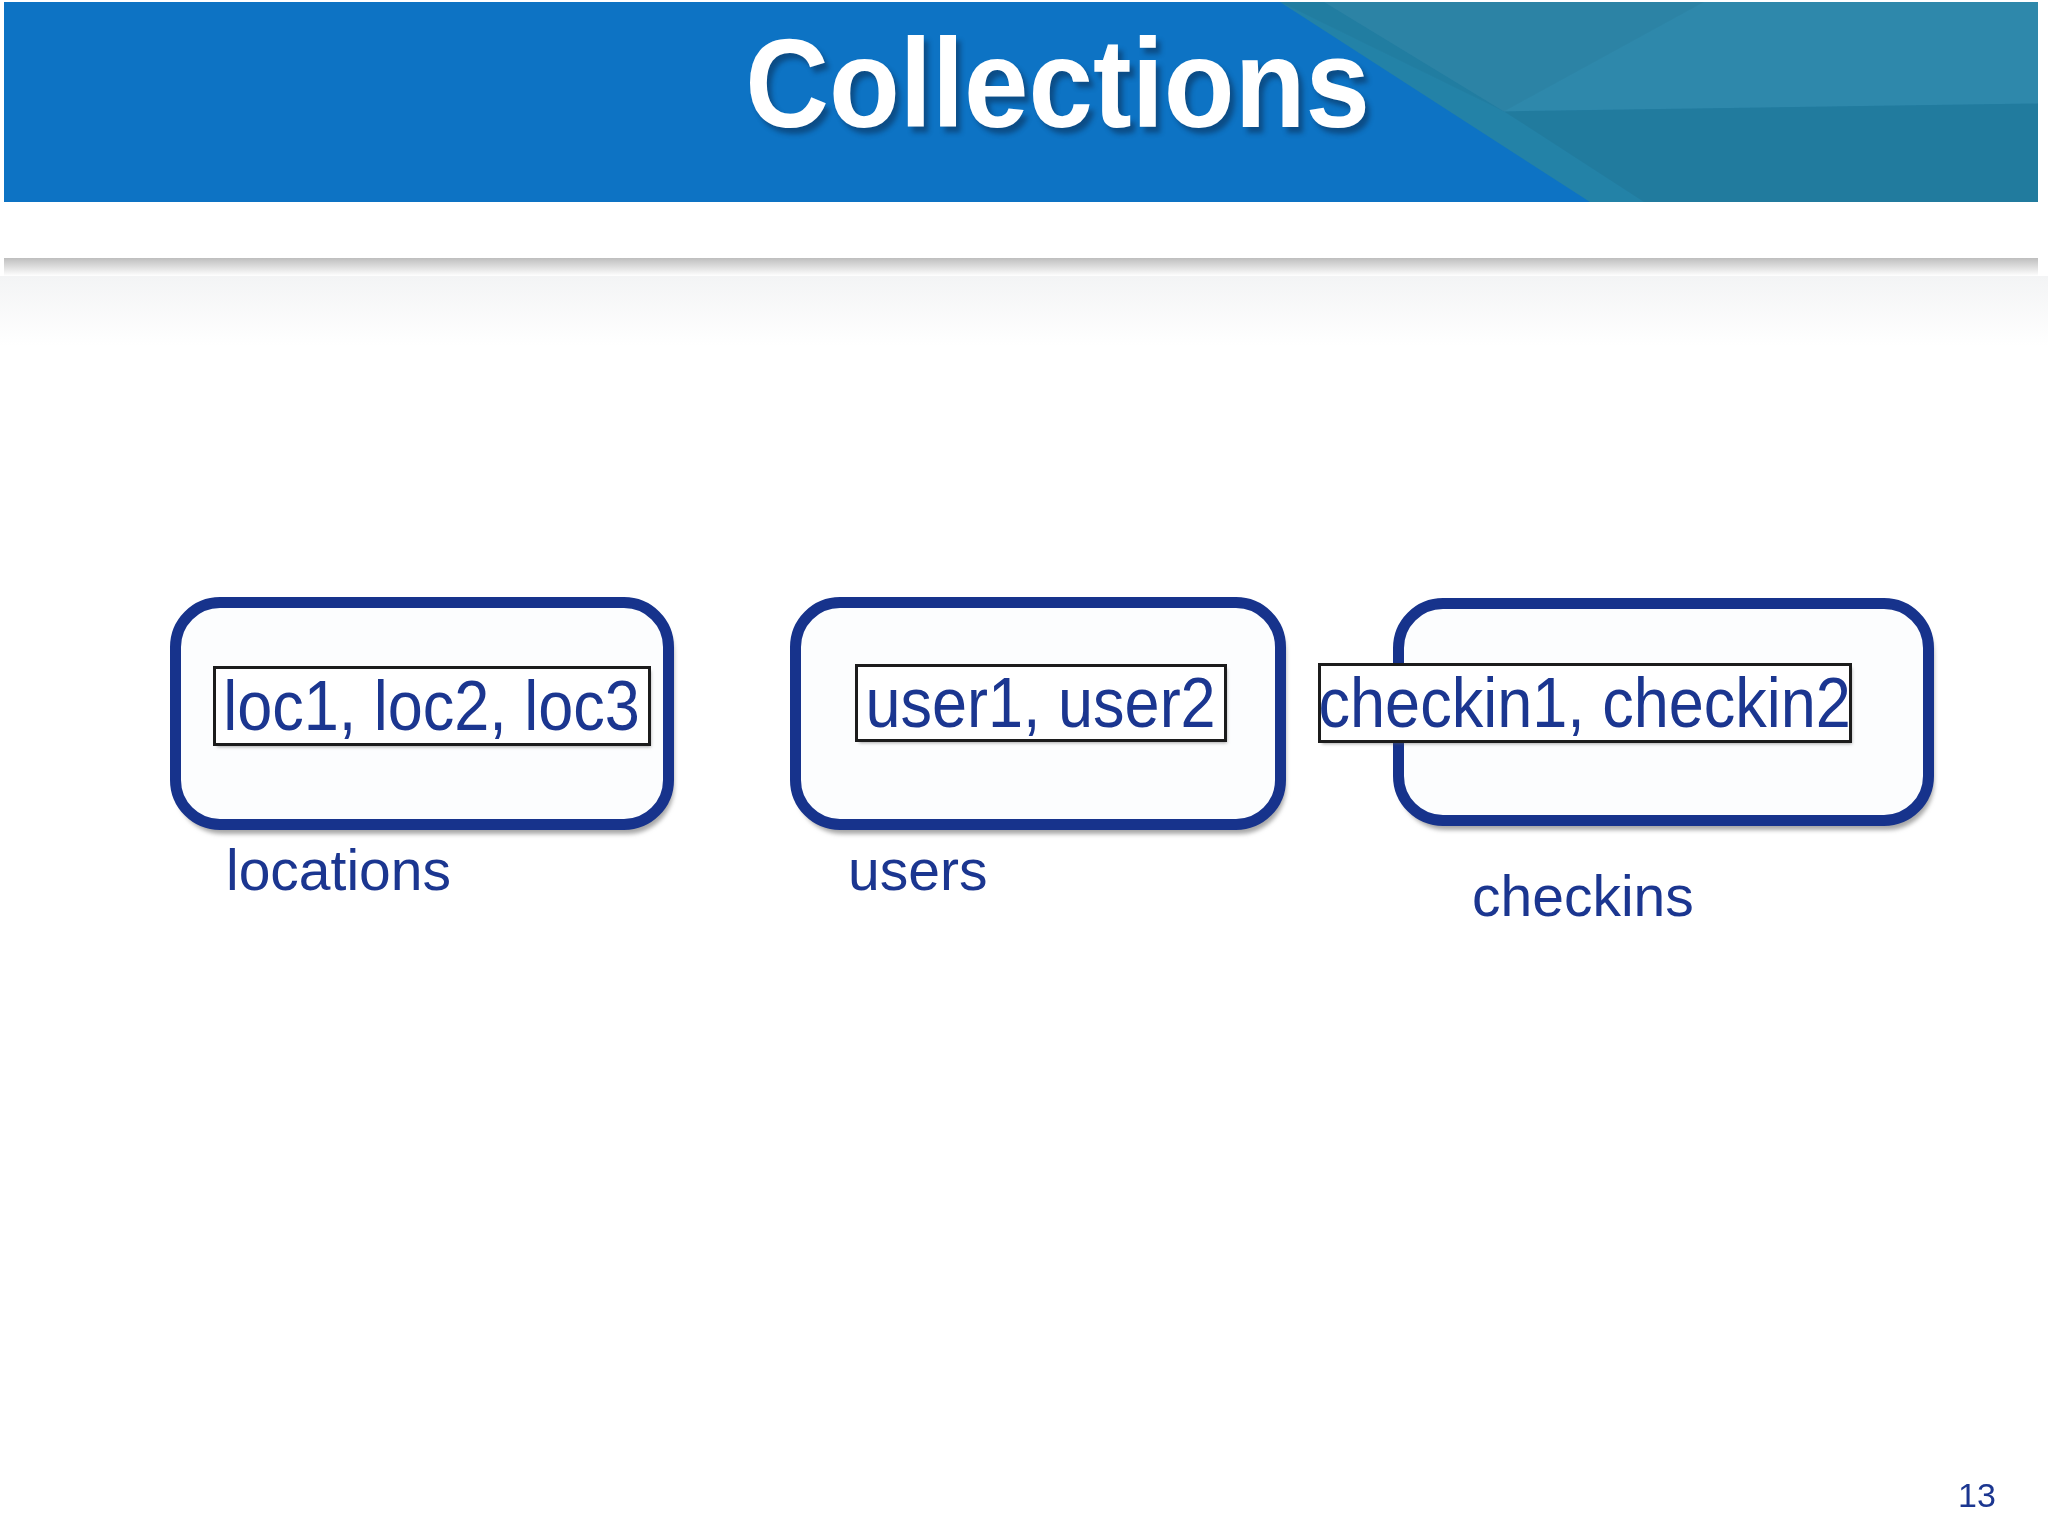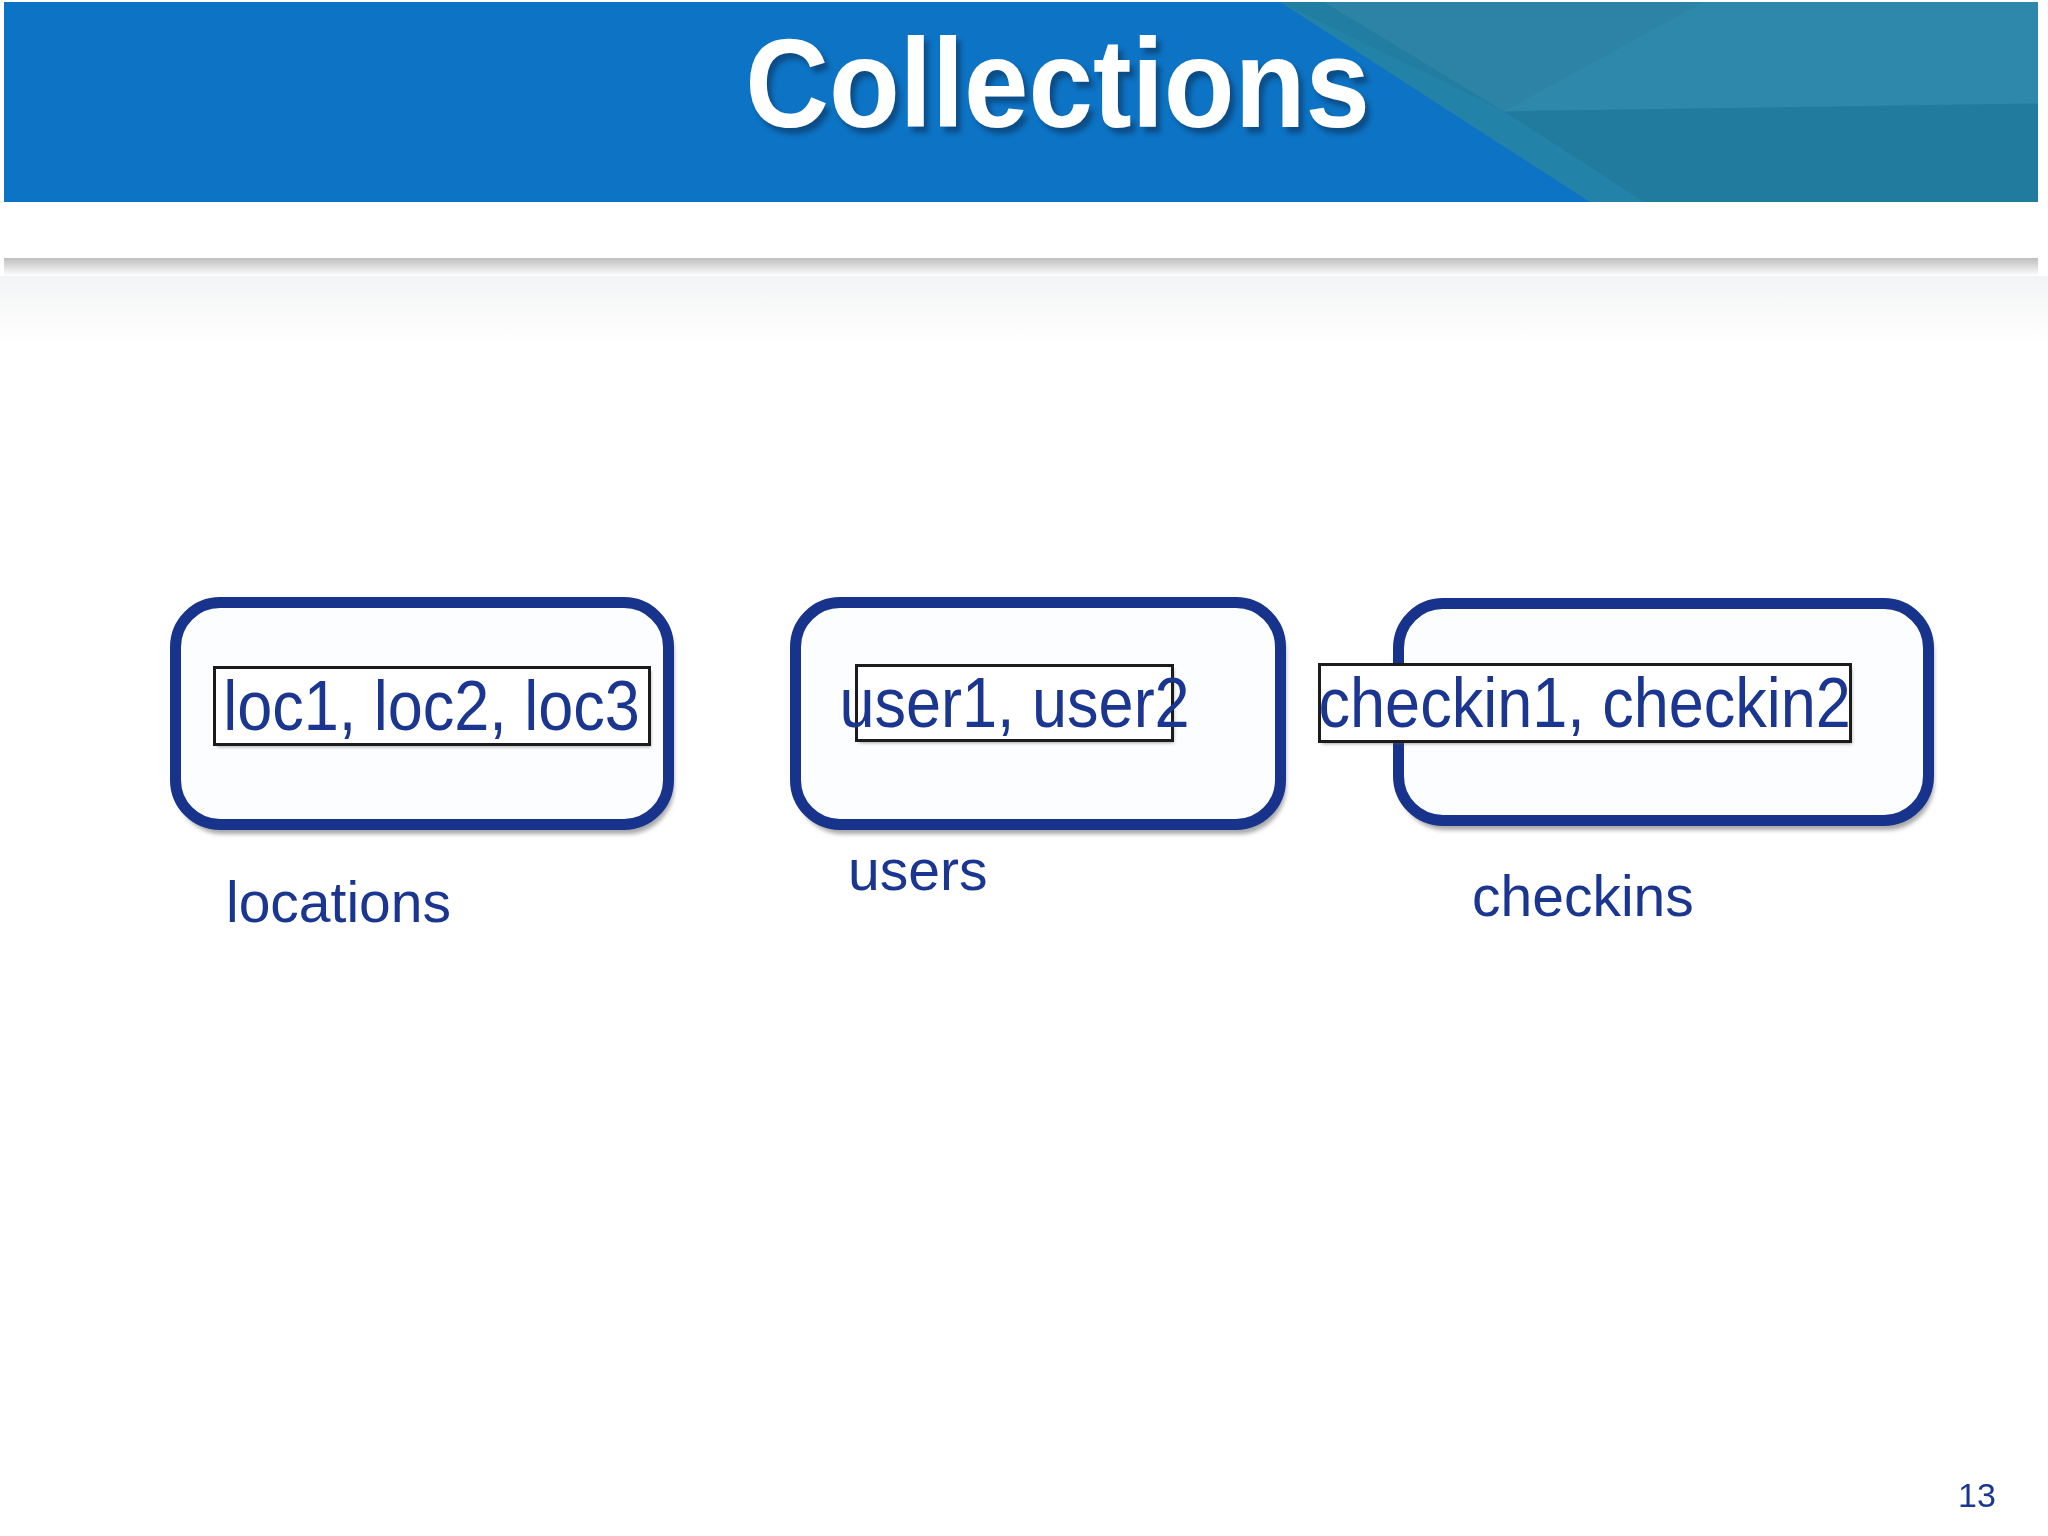--- a/index.html
+++ b/index.html
@@ -102,26 +102,26 @@
   <div class="band-shadow"></div>
   <div class="below-tint"></div>
 
   <section>
 
     <div class="collection">
       <div class="outer" style="left:170px; top:597px; width:504px; height:233px;"></div>
       <div class="inner" style="left:213px; top:666px; width:438px; height:80px;">
         <span class="items">loc1, loc2, loc3</span>
       </div>
-      <div class="label" style="left:226px; top:874px;">locations</div>
+      <div class="label" style="left:226px; top:842px;">locations</div>
     </div>
 
     <div class="collection">
       <div class="outer" style="left:790px; top:597px; width:496px; height:233px;"></div>
-      <div class="inner" style="left:855px; top:664px; width:319px; height:78px;">
+      <div class="inner" style="left:855px; top:664px; width:372px; height:78px;">
         <span class="items">user1, user2</span>
       </div>
       <div class="label" style="left:848px; top:842px;">users</div>
     </div>
 
     <div class="collection">
       <div class="outer" style="left:1393px; top:598px; width:541px; height:228px;"></div>
       <div class="inner" style="left:1318px; top:663px; width:534px; height:80px;">
         <span class="items">checkin1, checkin2</span>
       </div>

